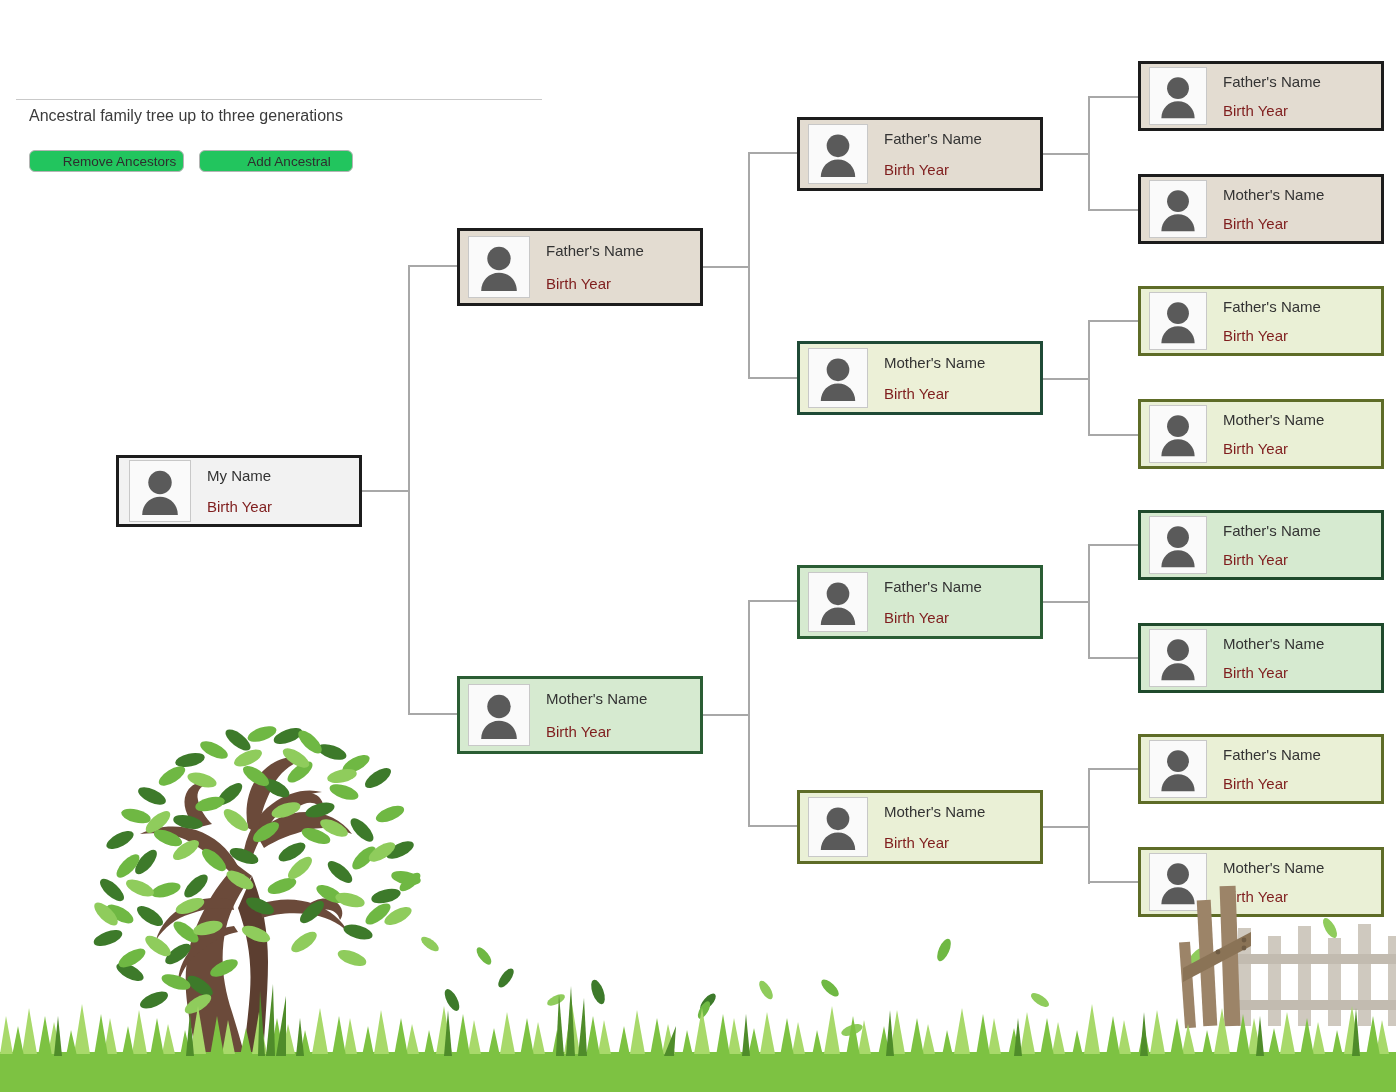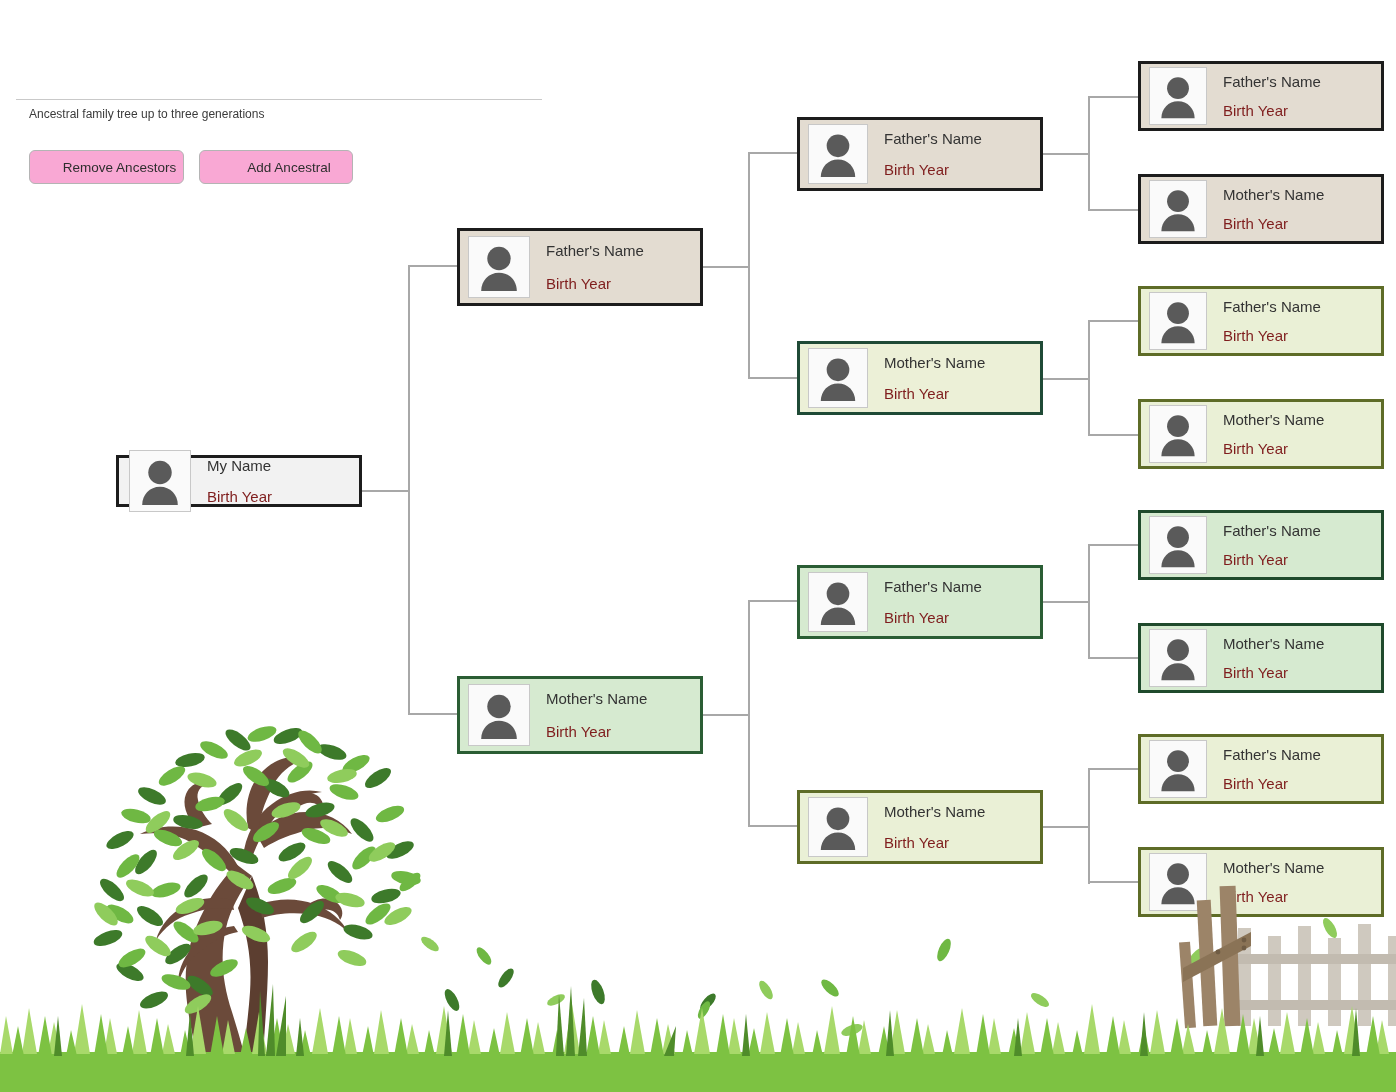--- a/index.html
+++ b/index.html
@@ -17,25 +17,25 @@
     font-family:"Liberation Serif", serif;
     font-weight:bold;font-size:54px;letter-spacing:2px;
     color:#264a16;line-height:1;white-space:nowrap;
   }
   .title-rule{
     position:absolute;left:16px;top:99px;width:526px;height:1px;
     background:#c9c9c9;
   }
   .subtitle{
     position:absolute;left:29px;top:107px;
-    font-size:12px;color:#3b3b3b;white-space:nowrap;
+    font-size:16px;color:#3b3b3b;white-space:nowrap;
   }
   .btn{
-    position:absolute;top:150px;height:34px;
-    background:#f9a8d4;border:1px solid #b4b4b4;border-radius:6px;
+    position:absolute;top:150px;height:22px;
+    background:#22c55e;border:1px solid #b4b4b4;border-radius:6px;
     font-size:13.5px;color:#2e2e2e;
     display:flex;align-items:center;justify-content:center;
     cursor:pointer;box-sizing:border-box;padding-left:26px;
   }
   #btn-remove{left:29px;width:155px;}
   #btn-add{left:199px;width:154px;}
 
   
   .ln{position:absolute;background:#a8a8a8;}
   .ln.h{height:2px;}
@@ -53,21 +53,21 @@
     display:flex;align-items:center;justify-content:center;
     box-sizing:border-box;
   }
   .card .info{
     display:flex;flex-direction:column;justify-content:flex-start;
   }
   .card .nm{font-size:15px;color:#333333;white-space:nowrap;}
   .card .by{font-size:15px;color:#7f1d1d;white-space:nowrap;}
 
   
-  .sz-root{width:246px;height:52px;border-width:3px;padding:6px 0 6px 10px;}
+  .sz-root{width:246px;height:72px;border-width:3px;padding:6px 0 6px 10px;}
   .sz-root .avatar{width:62px;height:62px;}
   .sz-root .info{margin-left:16px;gap:14px;}
 
   .sz-g1{width:246px;height:78px;border-width:3px;padding:7px 0 7px 8px;}
   .sz-g1 .avatar{width:62px;height:62px;}
   .sz-g1 .info{margin-left:16px;gap:16px;}
 
   .sz-g2{width:246px;height:74px;border-width:3px;padding:6px 0 6px 8px;}
   .sz-g2 .avatar{width:60px;height:60px;}
   .sz-g2 .info{margin-left:16px;gap:14px;}

